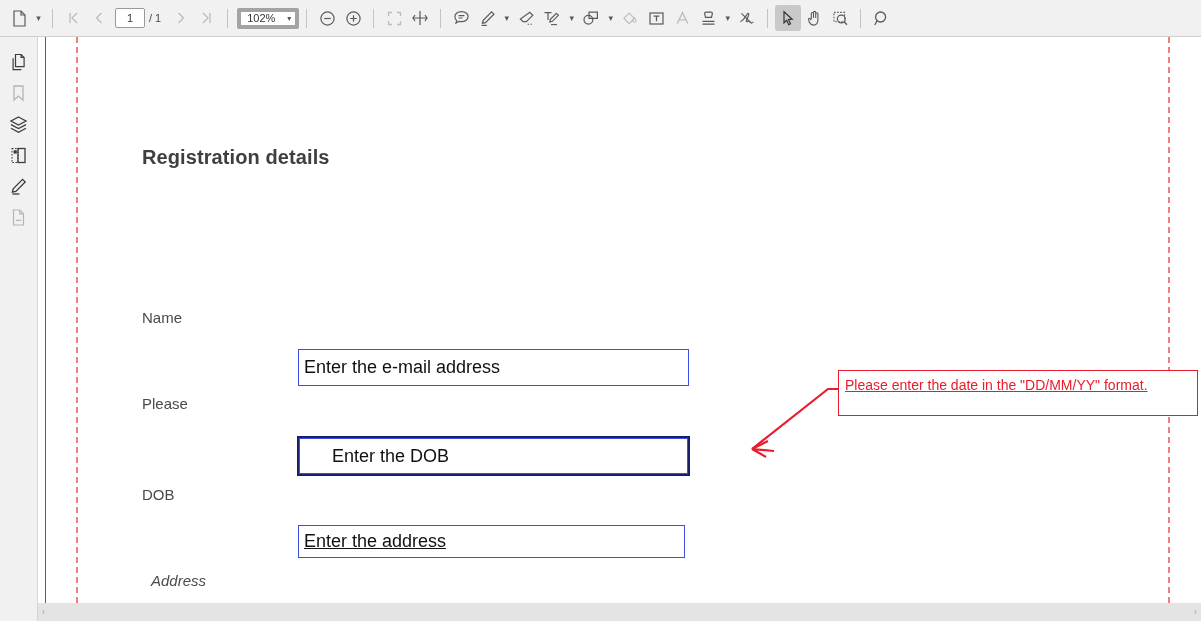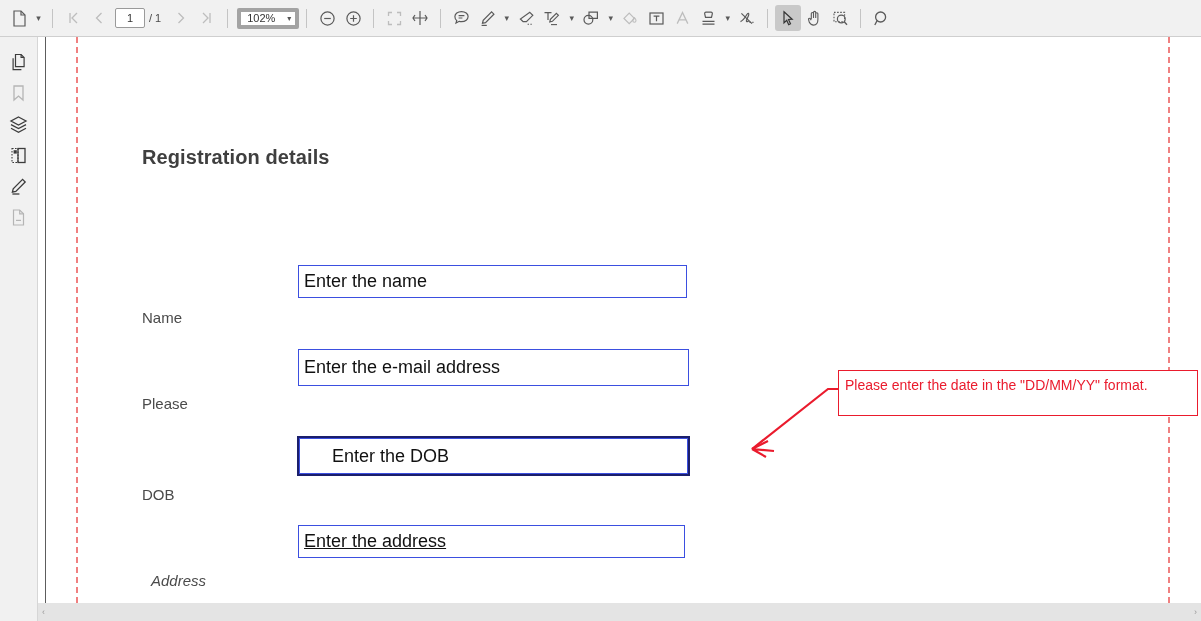--- a/index.html
+++ b/index.html
@@ -94,20 +94,21 @@
   .field-box.selected {
     border: 1px solid #3b4fe0; outline: 2px solid #1b1f6b; outline-offset: 0px; padding-left: 32px;
   }
 
   
   .callout {
     position: absolute; left: 792px; top: 333px; width: 360px; height: 46px;
     border: 1.6px solid #ea1b2d; background: #fff;
     padding: 4px 6px 0 6px; font-size: 14px; color: #ea1b2d;
     line-height: 1.45;
+    text-decoration: underline;
   }
   .leader { position: absolute; left: 670px; top: 330px; width: 140px; height: 110px; }
 
   
   .hscroll {
     position: absolute; left: 38px; top: 603px; width: 1163px; height: 18px;
     background: #e4e4e4; display: flex; align-items: center;
     justify-content: space-between; padding: 0 4px;
   }
   .hscroll .ar { font-size: 9px; color: #9a9a9a; }
@@ -346,21 +347,20 @@
     <div class="page-edge"></div>
 
     <div class="page">
 
       <div class="guide left"></div>
       <div class="guide right"></div>
 
       <div class="doc-title">Registration details</div>
 
       <div class="field-label" style="left:96px; top:232px;">Name</div>
-      <div class="field-box" style="left:252px; top:228px; width:389px; height:33px;">Enter the name</div>
 
       <div class="field-label" style="left:96px; top:318px;">Please</div>
       <div class="field-box" style="left:252px; top:312px; width:391px; height:37px;">Enter the e-mail address</div>
 
       <div class="field-label" style="left:96px; top:409px;">DOB</div>
       <div class="field-box selected" style="left:253px; top:401px; width:389px; height:36px;">Enter the DOB</div>
 
       <div class="field-label" style="left:105px; top:495px;font-style:italic;">Address</div>
       <div class="field-box" style="left:252px; top:488px; width:387px; height:33px;text-decoration:underline;">Enter the address</div>
 

